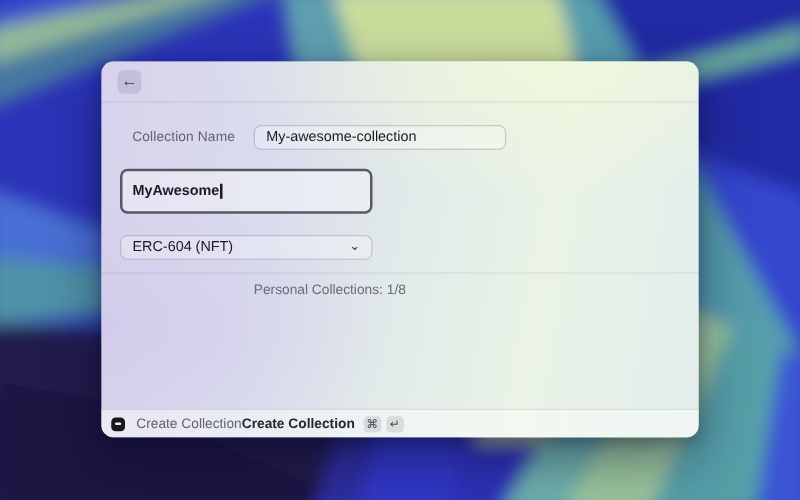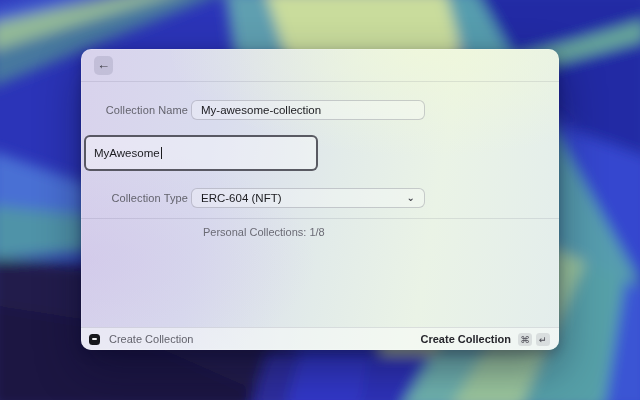--- a/index.html
+++ b/index.html
@@ -43,30 +43,31 @@
   .window-content { flex: 1 1 auto; padding-top: 18px; }
 
   .form-row { display: flex; align-items: flex-start; margin-bottom: 15px; }
   .form-row.gap-lg { margin-top: 17px; margin-bottom: 0; }
   .field-label {
     flex: 0 0 107px; width: 107px; text-align: right;
     font-size: 11px; color: #63636d; line-height: 20px;
     letter-spacing: 0.1px;
   }
   .field-box {
-    margin-left: 3px; width: 234px; height: 20px;
+    margin-left: 15px; width: 202px; height: 20px;
     border: 1px solid rgba(70,70,90,0.25); border-radius: 6px;
     background: rgba(255,255,255,0.30);
     display: flex; align-items: center; padding: 0 9px;
     font-size: 11.5px; color: #1b1b1f; font-weight: 500;
     position: relative; cursor: text;
   }
   .field-box.focused {
     border: 2px solid rgba(48,48,58,0.78); padding: 16px 8px;
     background: rgba(255,255,255,0.38);
+    font-weight: bold;
   }
   .caret {
     display: inline-block; width: 1.5px; height: 12px;
     background: #1b1b1f; margin-left: 1px;
   }
   .field-box.dropdown { cursor: pointer; }
   .chevron {
     position: absolute; right: 9px; top: 50%; transform: translateY(-58%);
     font-size: 10px; color: #45454d; font-weight: 700;
   }
@@ -78,21 +79,21 @@
   .info-text {
     margin: 6px 0 0 122px;
     font-size: 11px; line-height: 14px; color: #6b6b75;
   }
 
   
   .window-footer {
     flex: 0 0 23px; height: 23px;
     border-top: 1px solid rgba(40,40,70,0.12);
     background: rgba(252,253,252,0.50);
-    display: flex; align-items: center; justify-content: space-between;
+    display: flex; align-items: center; 
     padding: 0 9px 0 8px;
   }
   .footer-left { display: flex; align-items: center; }
   .ext-icon {
     width: 11px; height: 11px; border-radius: 3.5px; background: #17171c;
     display: inline-flex; align-items: center; justify-content: center;
     margin-right: 9px;
   }
   .ext-icon .dash { width: 5px; height: 1.5px; background: #f0f0f0; border-radius: 1px; }
   .footer-title { font-size: 11px; color: #63636d; }
@@ -160,21 +161,20 @@
     </div>
 
     <div class="form-row">
       <div class="field-box focused">
         <span>MyAwesome</span>
         <span class="caret"></span>
       </div>
     </div>
 
     <div class="form-row gap-lg">
-      <label class="field-label">Collection Type</label>
       <div class="field-box dropdown">
         <span>ERC-604 (NFT)</span>
         <span class="chevron">⌄</span>
       </div>
     </div>
 
     <div class="content-divider"></div>
 
     <div class="info-text">Personal Collections: 1/8</div>
   </div>

